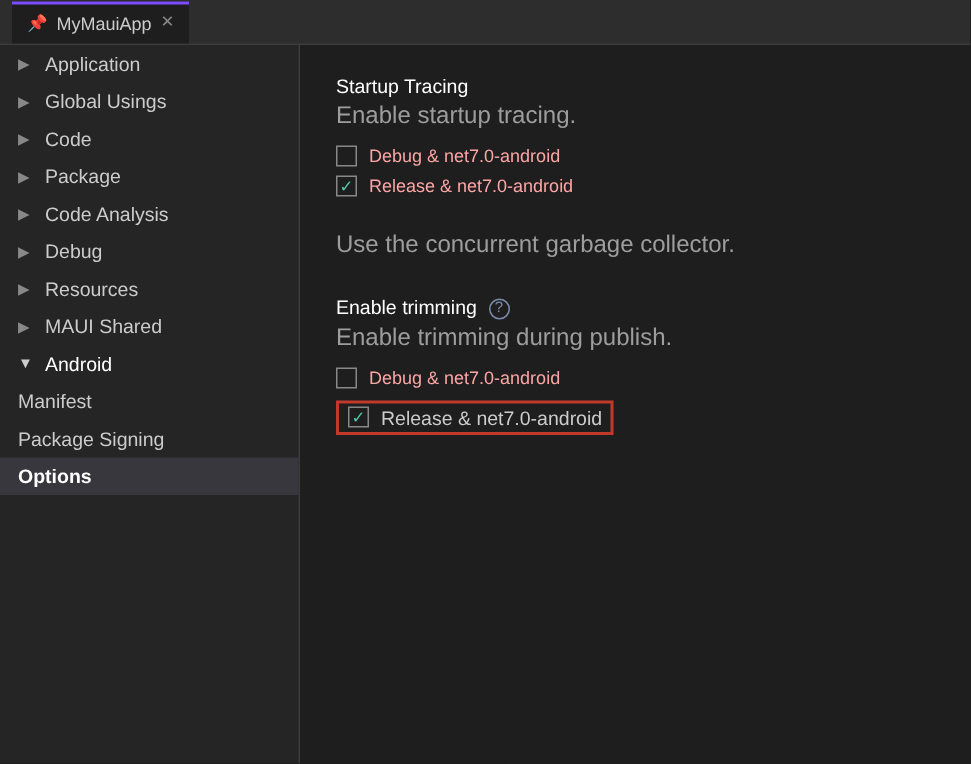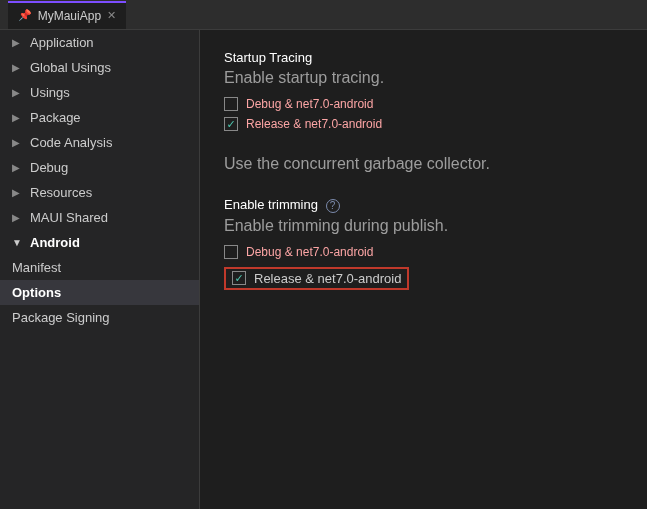--- a/index.html
+++ b/index.html
@@ -181,21 +181,21 @@
     <div class="nav-item">
       <span class="arrow">▶</span>
       <span>Application</span>
     </div>
     <div class="nav-item">
       <span class="arrow">▶</span>
       <span>Global Usings</span>
     </div>
     <div class="nav-item">
       <span class="arrow">▶</span>
-      <span>Usings</span>
+      <span>Code</span>
     </div>
     <div class="nav-item">
       <span class="arrow">▶</span>
       <span>Package</span>
     </div>
     <div class="nav-item">
       <span class="arrow">▶</span>
       <span>Code Analysis</span>
     </div>
     <div class="nav-item">
@@ -205,30 +205,30 @@
     <div class="nav-item">
       <span class="arrow">▶</span>
       <span>Resources</span>
     </div>
     <div class="nav-item">
       <span class="arrow">▶</span>
       <span>MAUI Shared</span>
     </div>
     <div class="nav-item">
       <span class="arrow arrow-down">▼</span>
-      <span style="font-weight:bold;color:#fff;">Android</span>
+      <span style="font-weight:normal;color:#fff;">Android</span>
     </div>
     <div class="nav-item sub">
       <span>Manifest</span>
     </div>
+    <div class="nav-item sub">
+      <span>Package Signing</span>
+    </div>
     <div class="nav-item sub selected">
       <span style="font-weight:bold;">Options</span>
-    </div>
-    <div class="nav-item sub">
-      <span>Package Signing</span>
     </div>
   </div>
 
   <div class="content">
 
     <div class="section">
       <div class="section-title">Startup Tracing</div>
       <div class="section-desc">Enable startup tracing.</div>
       <div class="checkbox-row">
         <div class="cb"></div>

